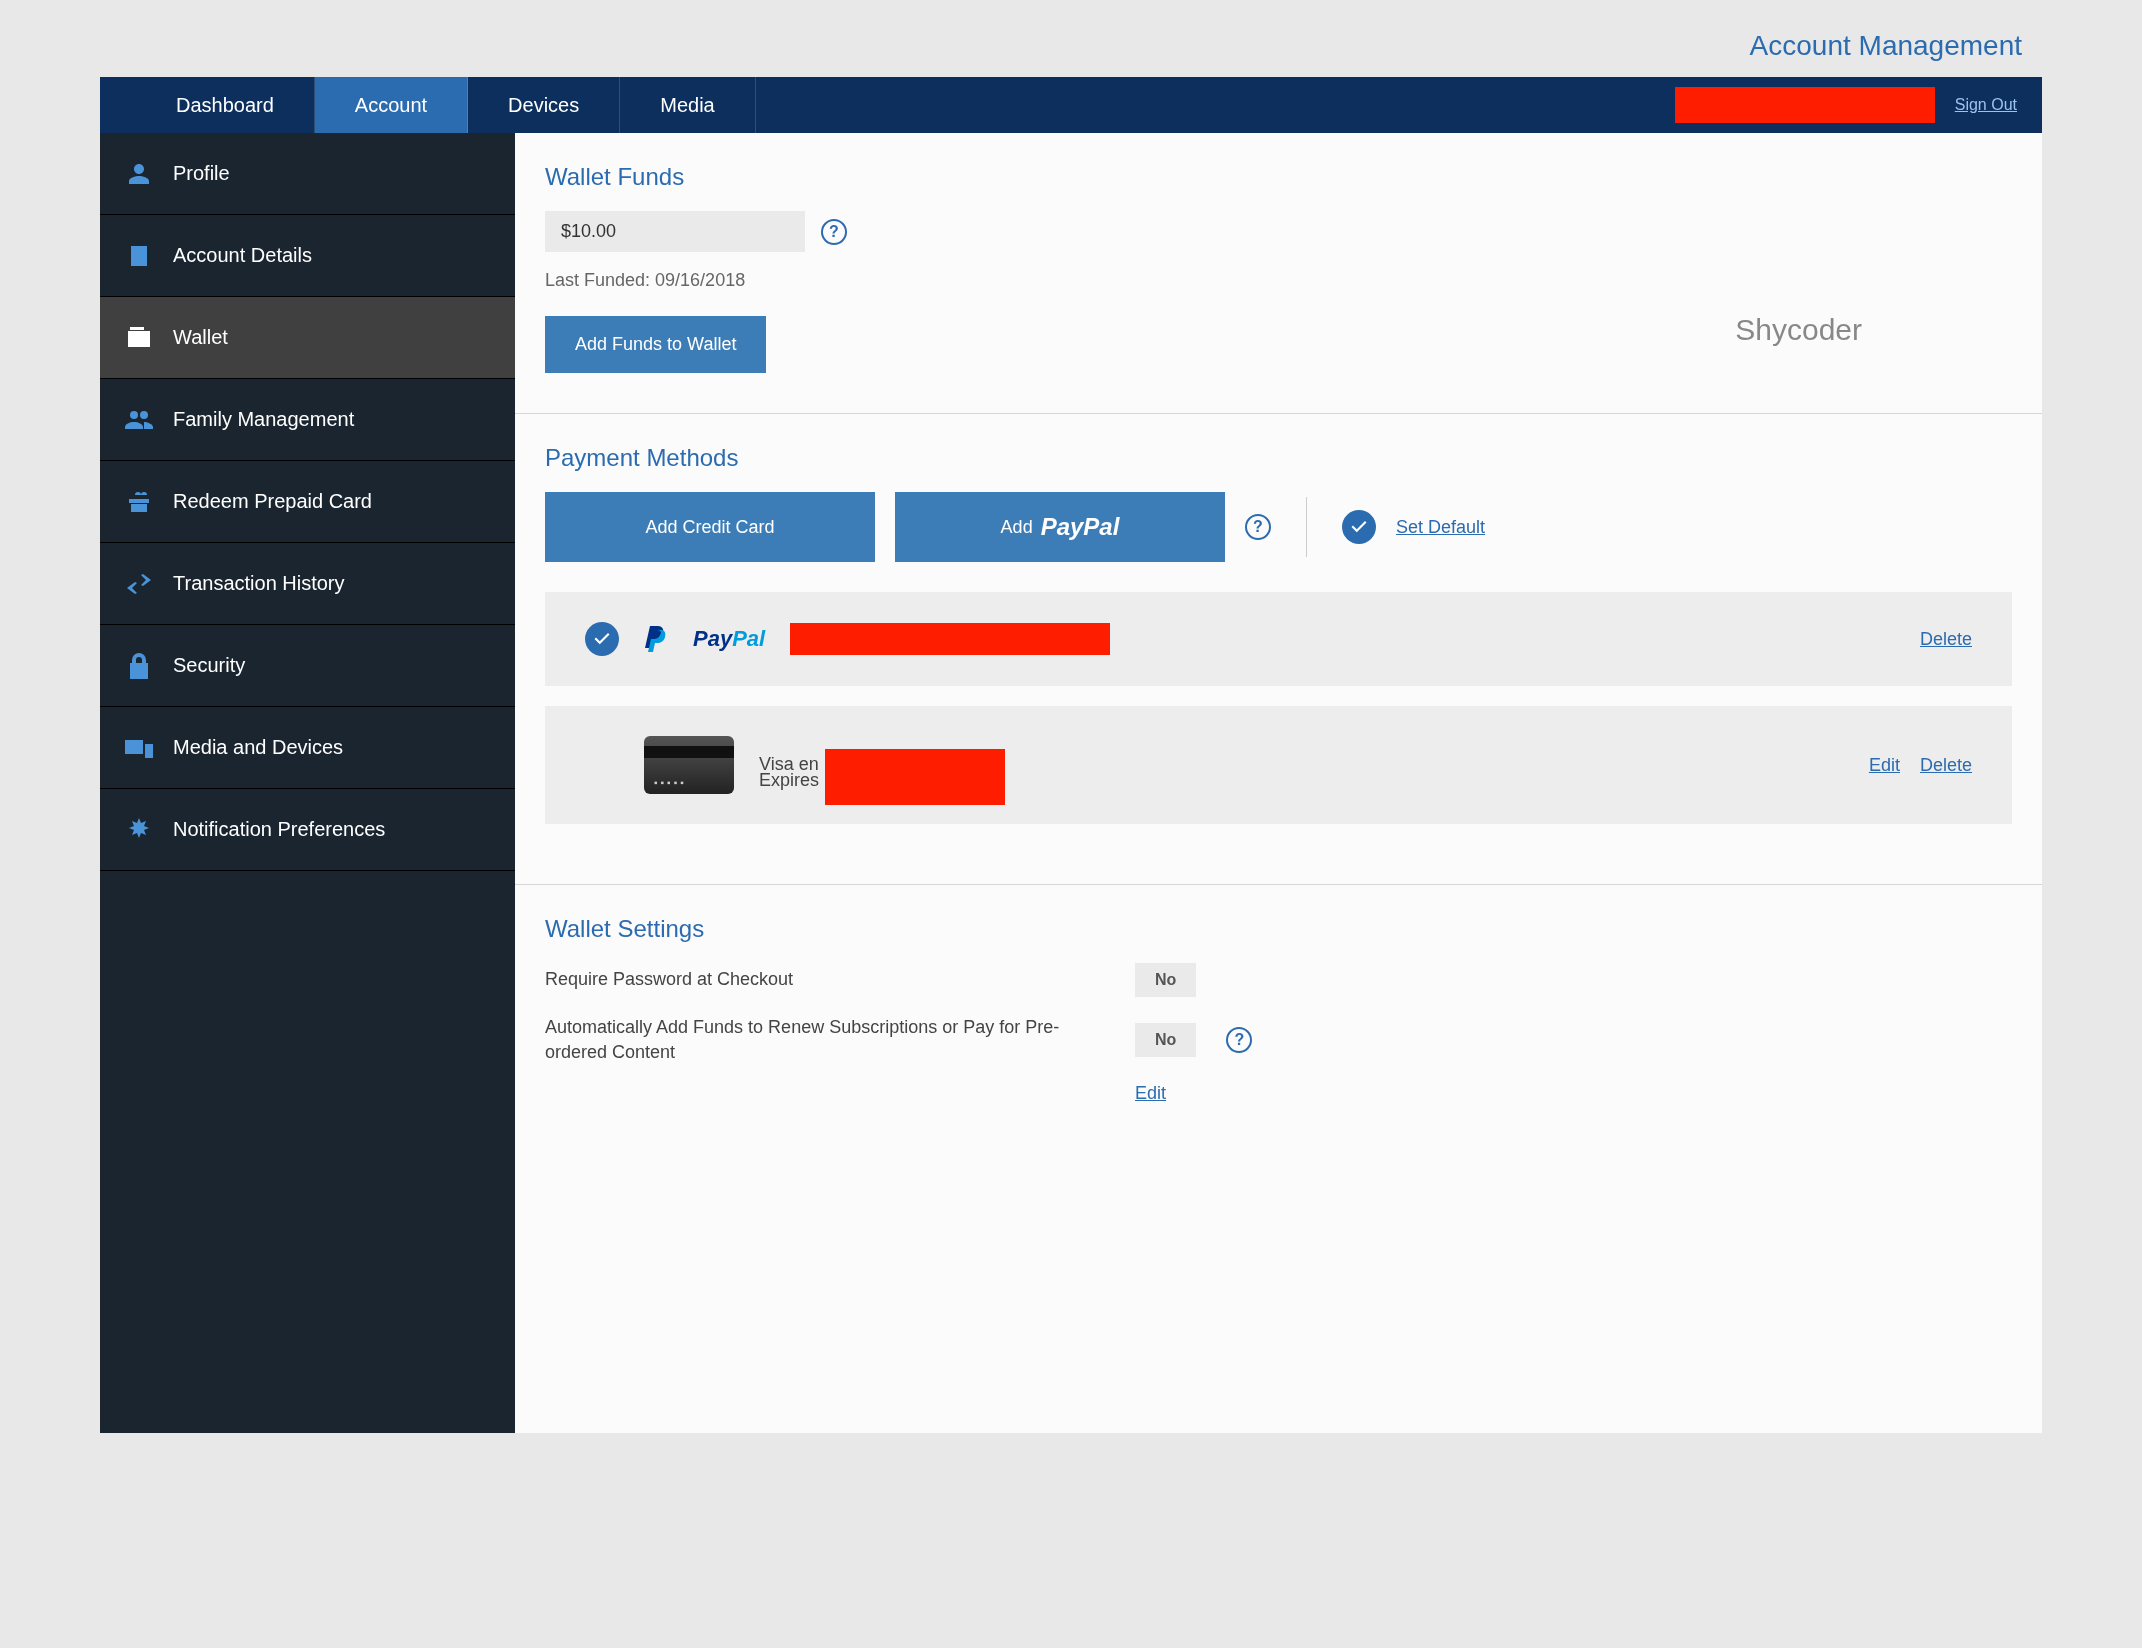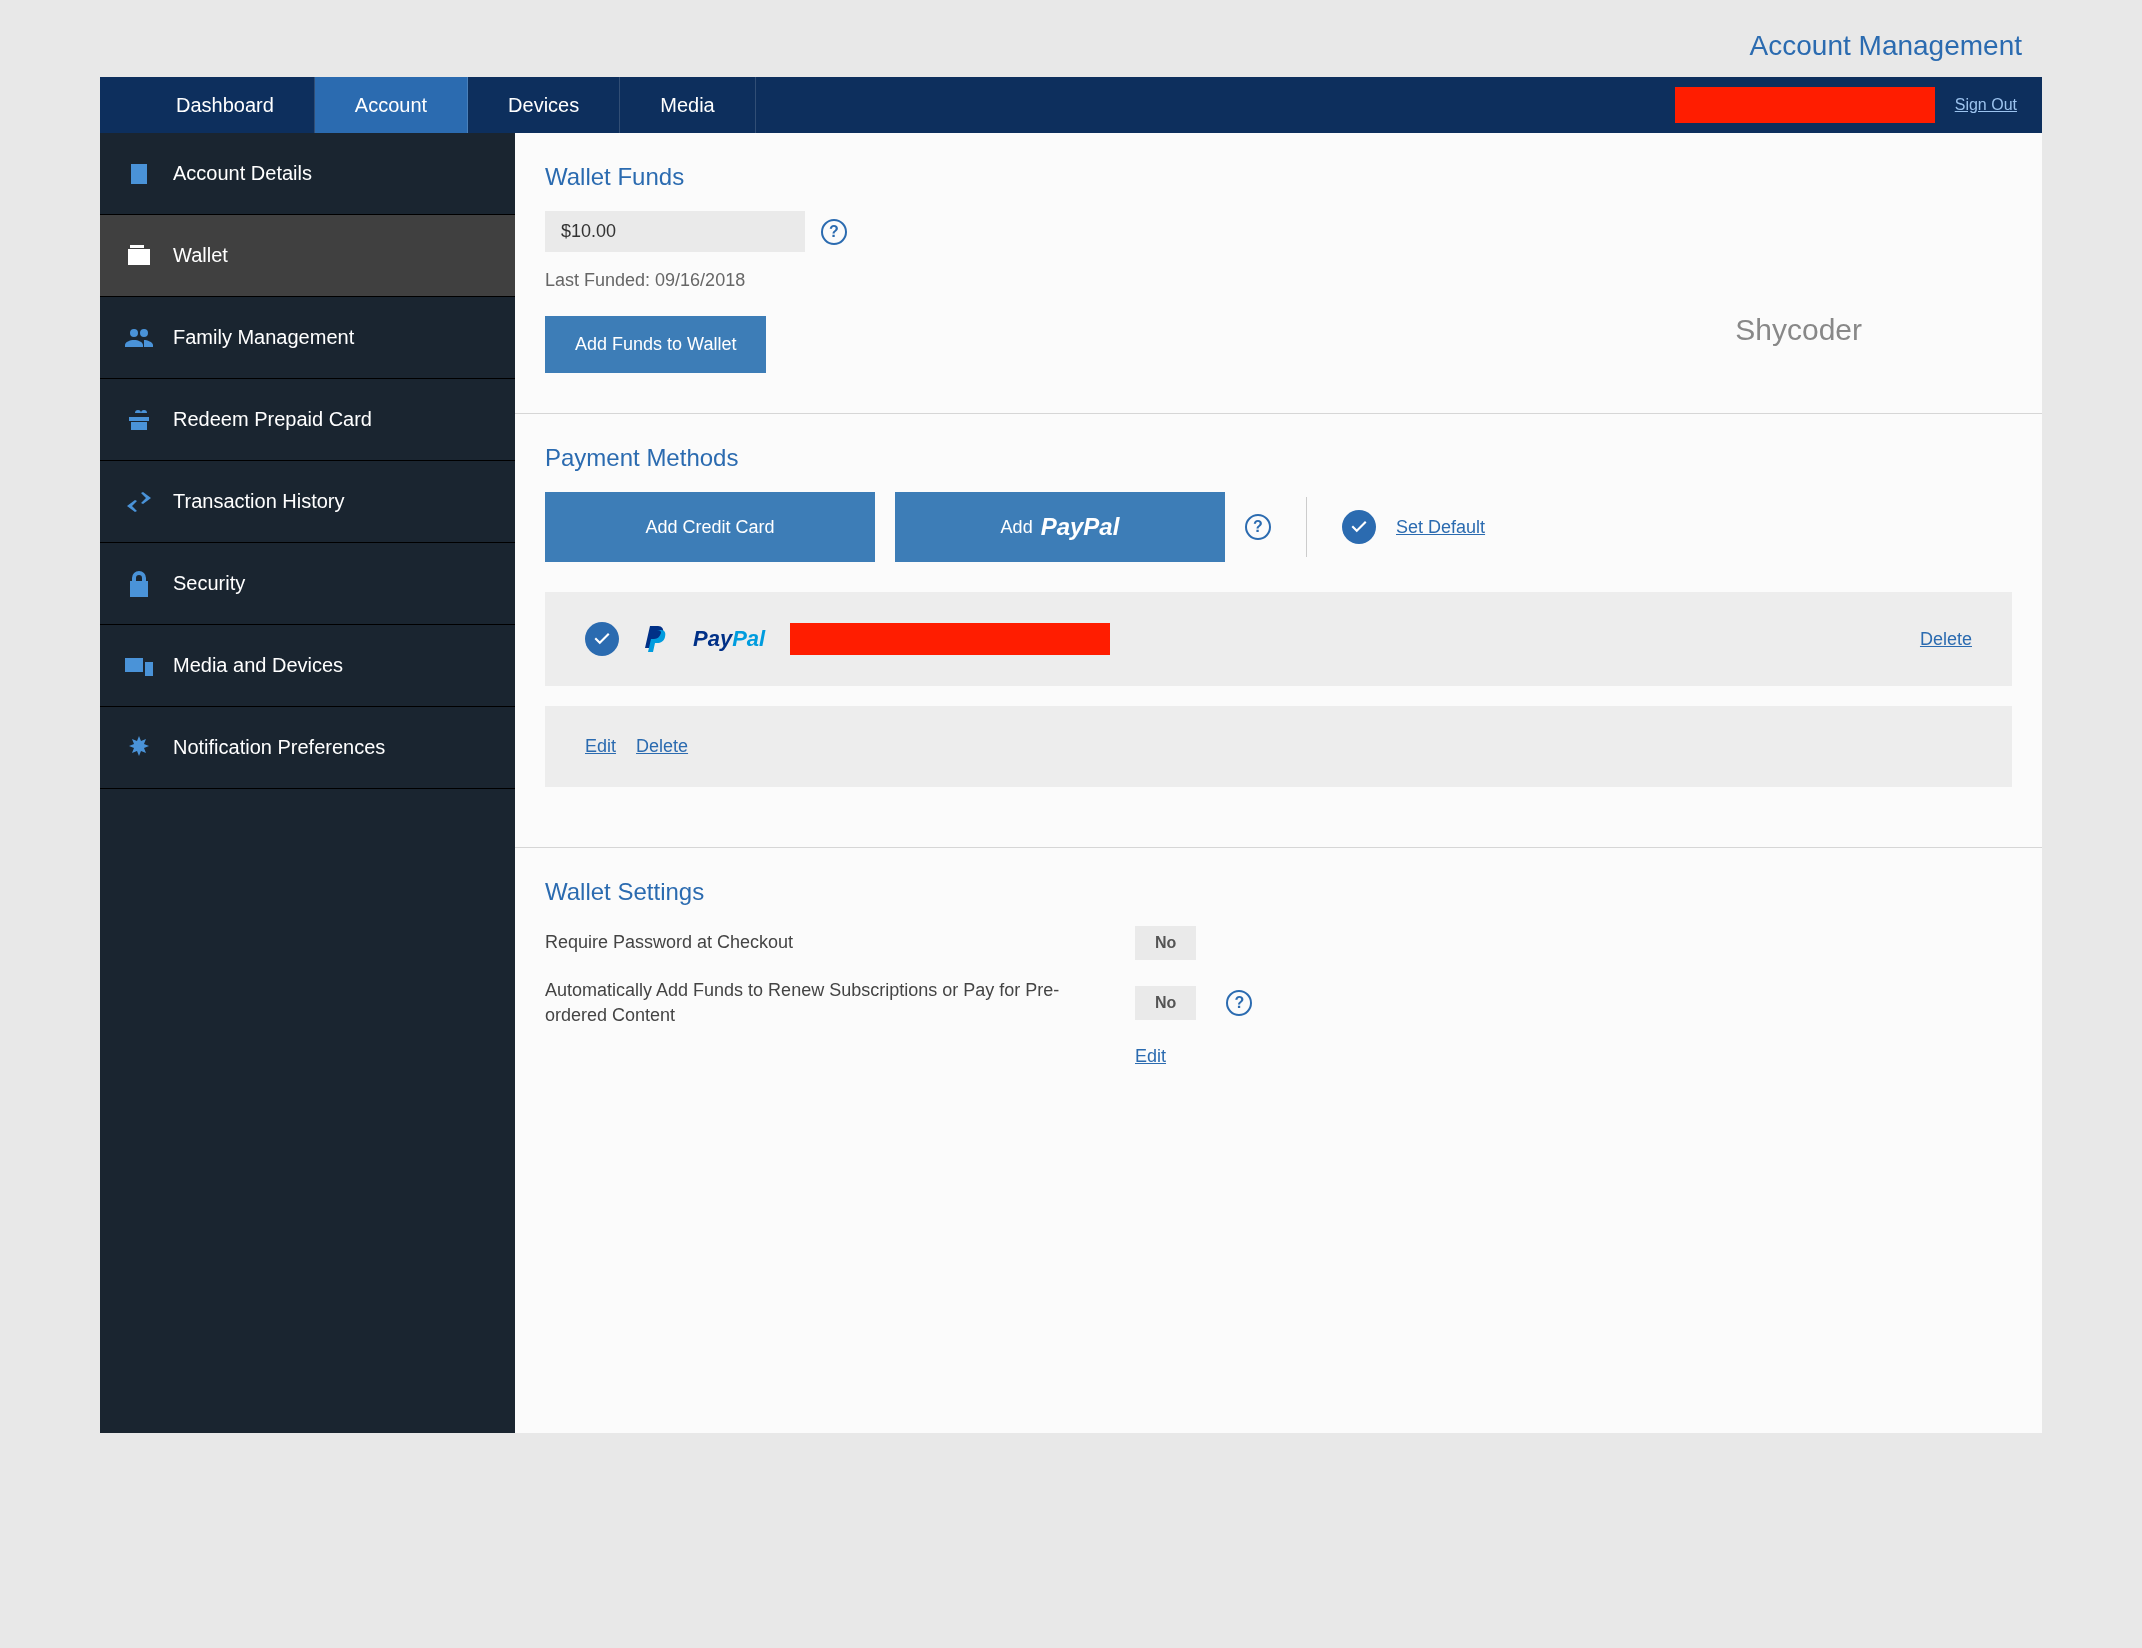--- a/index.html
+++ b/index.html
@@ -190,20 +190,28 @@
   <div class="tab">Devices</div>
   <div class="tab">Media</div>
   <div class="spacer"></div>
   <div class="redact"></div>
   <a class="signout">Sign Out</a>
 </div>
 
 <div class="layout">
   <div class="sidebar">
 
+    <div class="side-item">
+      <span class="icon">
+        <svg width="24" height="24" viewBox="0 0 24 24">
+            <path d="M12 12c2.8 0 5-2.2 5-5s-2.2-5-5-5-5 2.2-5 5 2.2 5 5 5zm0 2c-3.3 0-10 1.7-10 5v3h20v-3c0-3.3-6.7-5-10-5z"></path>
+          </svg>
+      </span>
+      <span>Profile</span>
+    </div>
 
     <div class="side-item">
       <span class="icon">
         <svg width="24" height="24" viewBox="0 0 24 24">
             <path d="M4 2h16v20H4zM7 6h10v2H7zm0 4h10v2H7zm0 4h10v2H7z"></path>
           </svg>
       </span>
       <span>Account Details</span>
     </div>
 
@@ -321,20 +329,33 @@
             <span class="p1">Pay</span><span class="p2">Pal</span>
           </span>
           <div class="red-box" style="width:320px; height:32px;"></div>
         </div>
         <div class="actions">
           <a class="link">Delete</a>
         </div>
       </div>
 
       <div class="method-card">
+        <div class="info">
+          <div style="width:34px;"></div>
+          <div class="card-graphic"></div>
+          <div class="card-lines">
+            <div class="card-line-row">
+              <span>Visa en</span>
+              <span class="red-box" style="display:inline-block; width:180px; height:56px; vertical-align:middle; position:relative; top:12px;"></span>
+            </div>
+            <div class="card-line-row" style="margin-top:-26px;">
+              <span>Expires</span>
+            </div>
+          </div>
+        </div>
         <div class="actions">
           <a class="link">Edit</a>
           <a class="link">Delete</a>
         </div>
       </div>
     </div>
 
     <div class="divider"></div>
 
     <div class="section">

